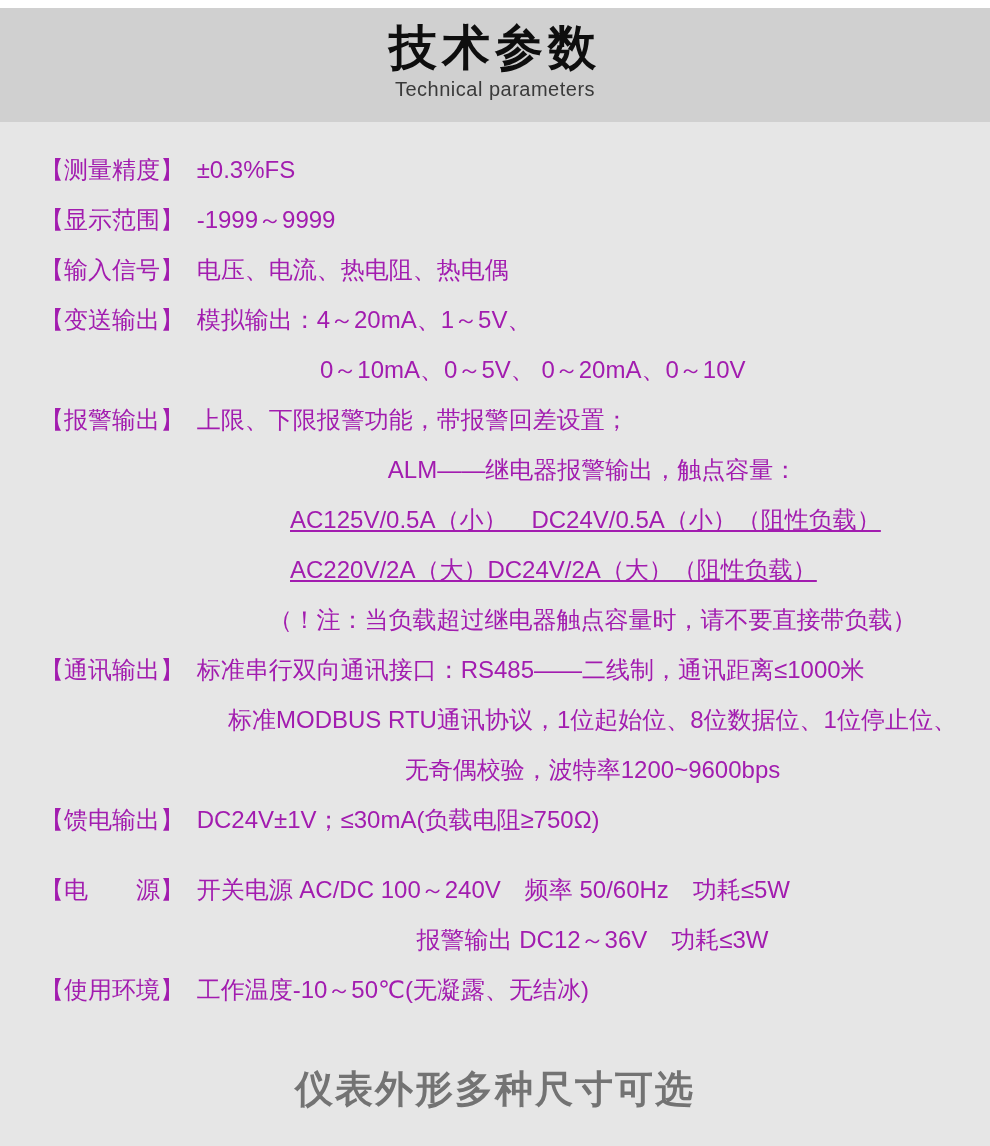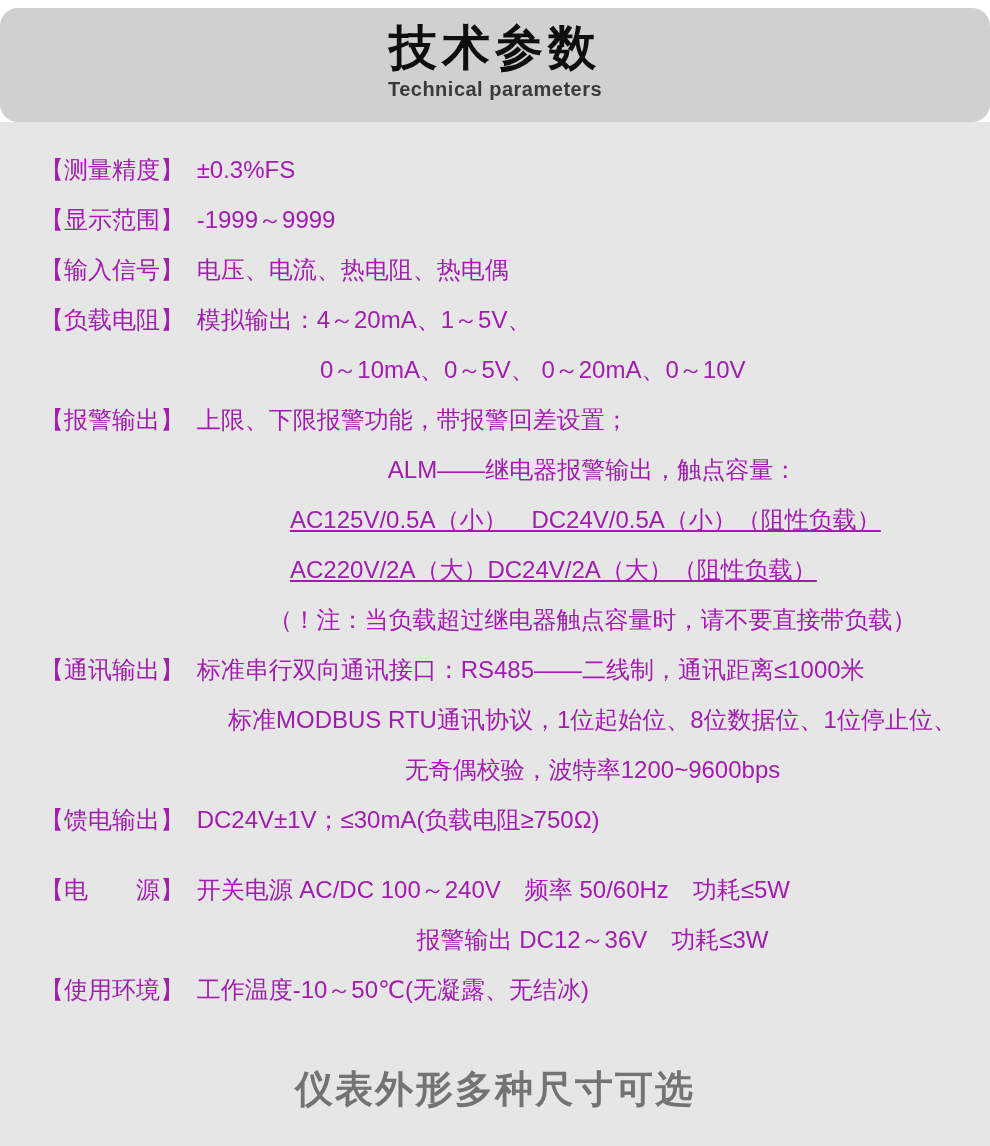--- a/index.html
+++ b/index.html
@@ -16,34 +16,33 @@
     display: flex;
     flex-direction: column;
     overflow: hidden;
   }
   
   .title-band {
     margin-top: 8px;
     height: 114px;
     background: #d0d0d0;
     text-align: center;
-    border-radius: 18px;
   }
   .page-title {
     padding-top: 12px;
     font-size: 48px;
     line-height: 56px;
     font-weight: 700;
     letter-spacing: 5px;
     color: #0e0e0e;
   }
   .page-subtitle {
     font-size: 20px;
     line-height: 26px;
-    font-weight: 700;
+    font-weight: 400;
     color: #3a3a3a;
     letter-spacing: 0.5px;
   }
   
   .content {
     flex: 1;
     background: #e6e6e6;
     padding-top: 23px;
   }
   .spec-row {
@@ -92,21 +91,21 @@
       <span class="spec-label">【显示范围】</span>
       <span class="spec-text">-1999～9999</span>
     </div>
 
     <div class="spec-row">
       <span class="spec-label">【输入信号】</span>
       <span class="spec-text">电压、电流、热电阻、热电偶</span>
     </div>
 
     <div class="spec-row">
-      <span class="spec-label">【负载电阻】</span>
+      <span class="spec-label">【变送输出】</span>
       <span class="spec-text">模拟输出：4～20mA、1～5V、</span>
     </div>
 
     <div class="spec-row no-label ind3">
       <span class="spec-text">0～10mA、0～5V、 0～20mA、0～10V</span>
     </div>
 
     <div class="spec-row">
       <span class="spec-label">【报警输出】</span>
       <span class="spec-text">上限、下限报警功能，带报警回差设置；</span>

